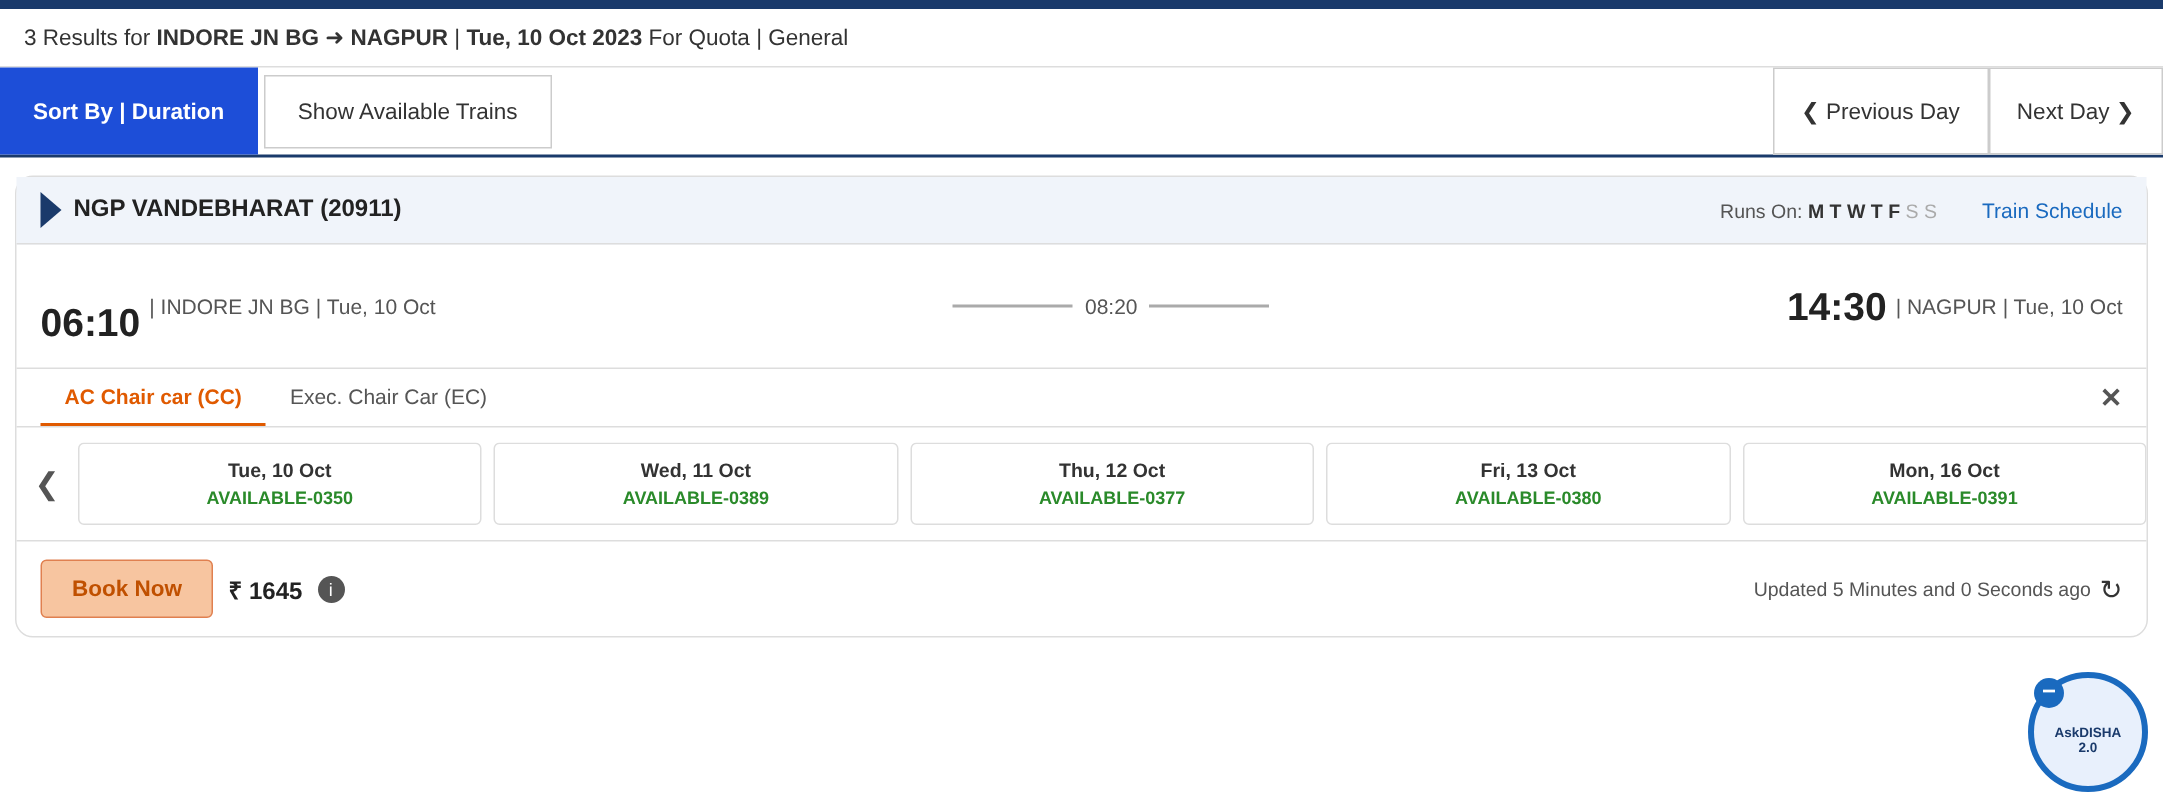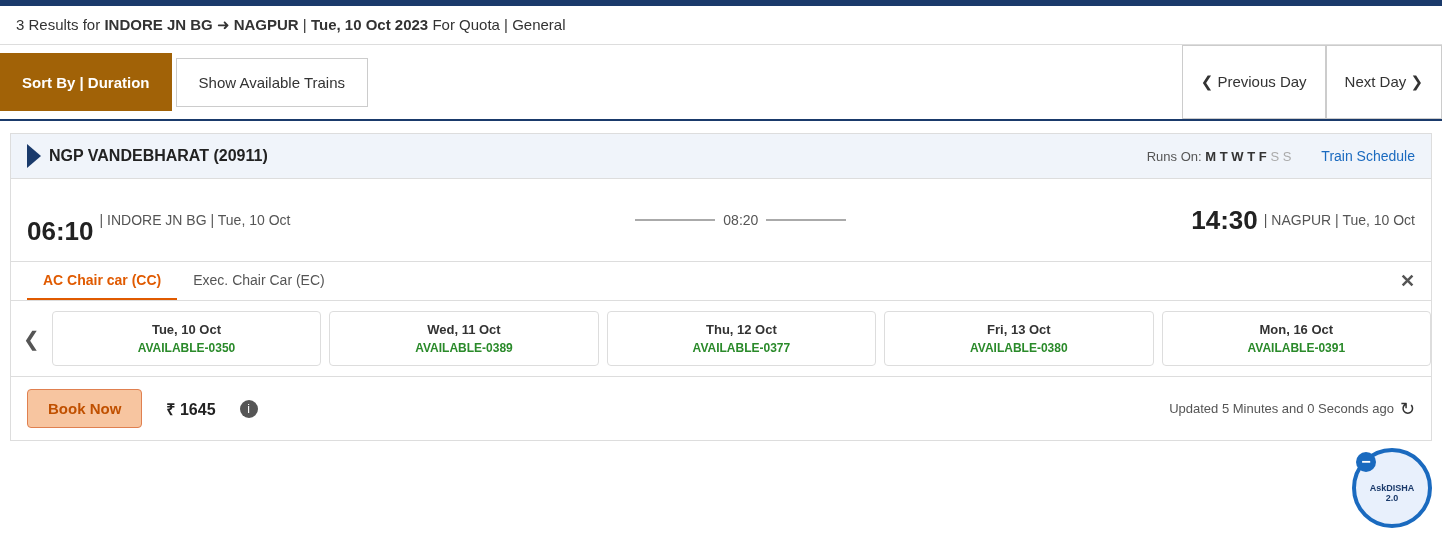--- a/index.html
+++ b/index.html
@@ -15,21 +15,21 @@
     }
     .results-header strong { font-weight: bold; }
 
     .toolbar {
       display: flex;
       align-items: center;
       padding: 0;
       border-bottom: 2px solid #1a3a6b;
     }
     .btn-sort {
-      background: #a16207;
+      background: #1d4ed8;
       color: #fff;
       border: none;
       padding: 0 22px;
       height: 58px;
       font-size: 15px;
       font-weight: bold;
       cursor: pointer;
       white-space: nowrap;
     }
     .btn-show {
@@ -42,34 +42,34 @@
       cursor: pointer;
       white-space: nowrap;
       margin-left: 4px;
     }
     .toolbar-spacer { flex: 1; }
     .btn-nav {
       background: #fff;
       color: #333;
       border: 1px solid #ccc;
       padding: 0 18px;
-      height: 74px;
+      height: 58px;
       font-size: 15px;
       cursor: pointer;
       white-space: nowrap;
       display: flex;
       align-items: center;
       gap: 5px;
     }
     .btn-nav:first-of-type { border-right: none; }
 
     .train-card {
       margin: 12px 10px;
       border: 1px solid #ddd;
-      border-radius: 0;
+      border-radius: 12px;
     }
 
     .train-header {
       background: #f0f4fa;
       padding: 10px 16px;
       display: flex;
       align-items: center;
       border-bottom: 1px solid #ddd;
     }
     .train-header-triangle {
@@ -223,21 +223,21 @@
     }
     .updated-text {
       font-size: 13px;
       color: #555;
       margin-right: auto;
     }
     
     .booking-bar-left {
       display: flex;
       align-items: center;
-      gap: 24px;
+      gap: 10px;
     }
     .booking-bar-right {
       display: flex;
       align-items: center;
       gap: 6px;
       margin-left: auto;
     }
     .btn-book {
       background: #f7c5a0;
       color: #c05000;

